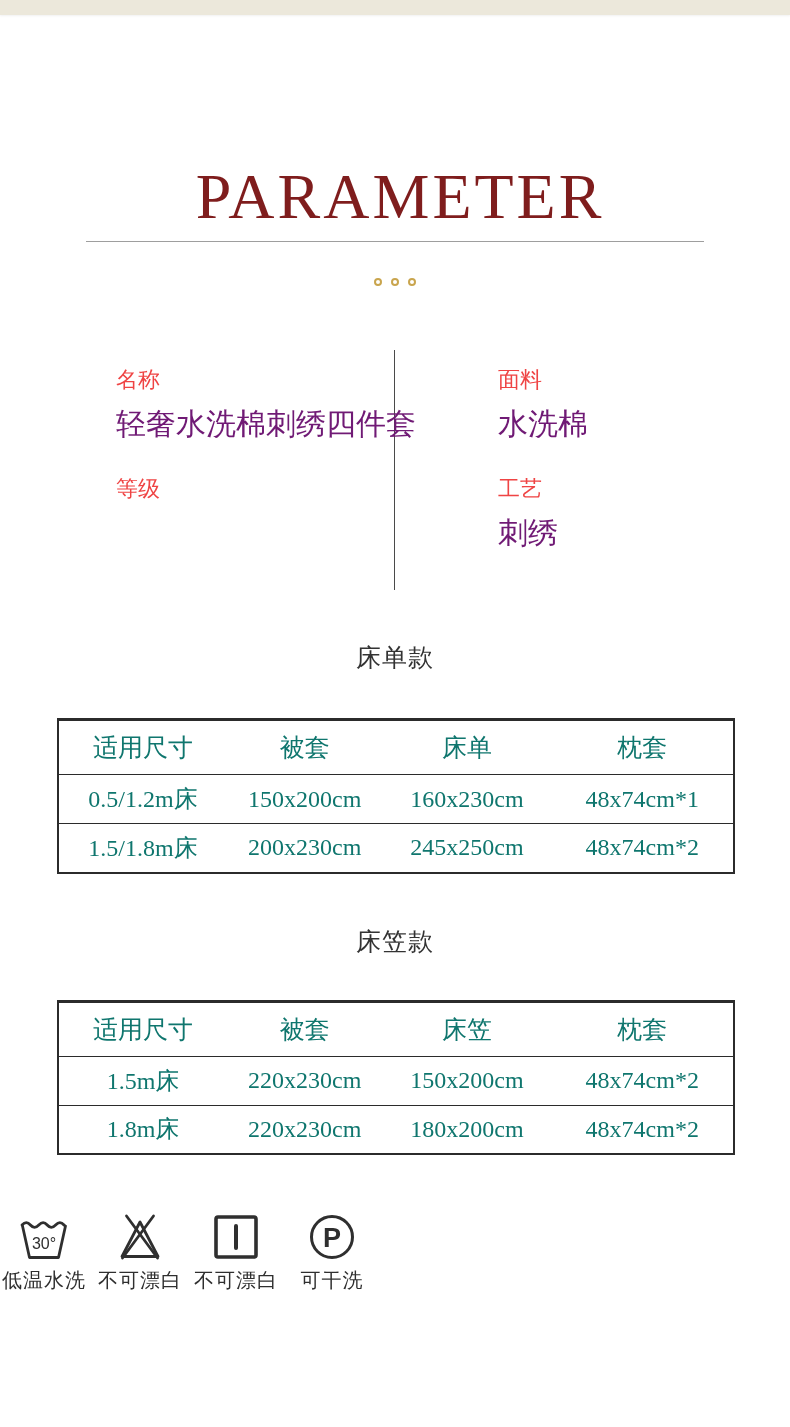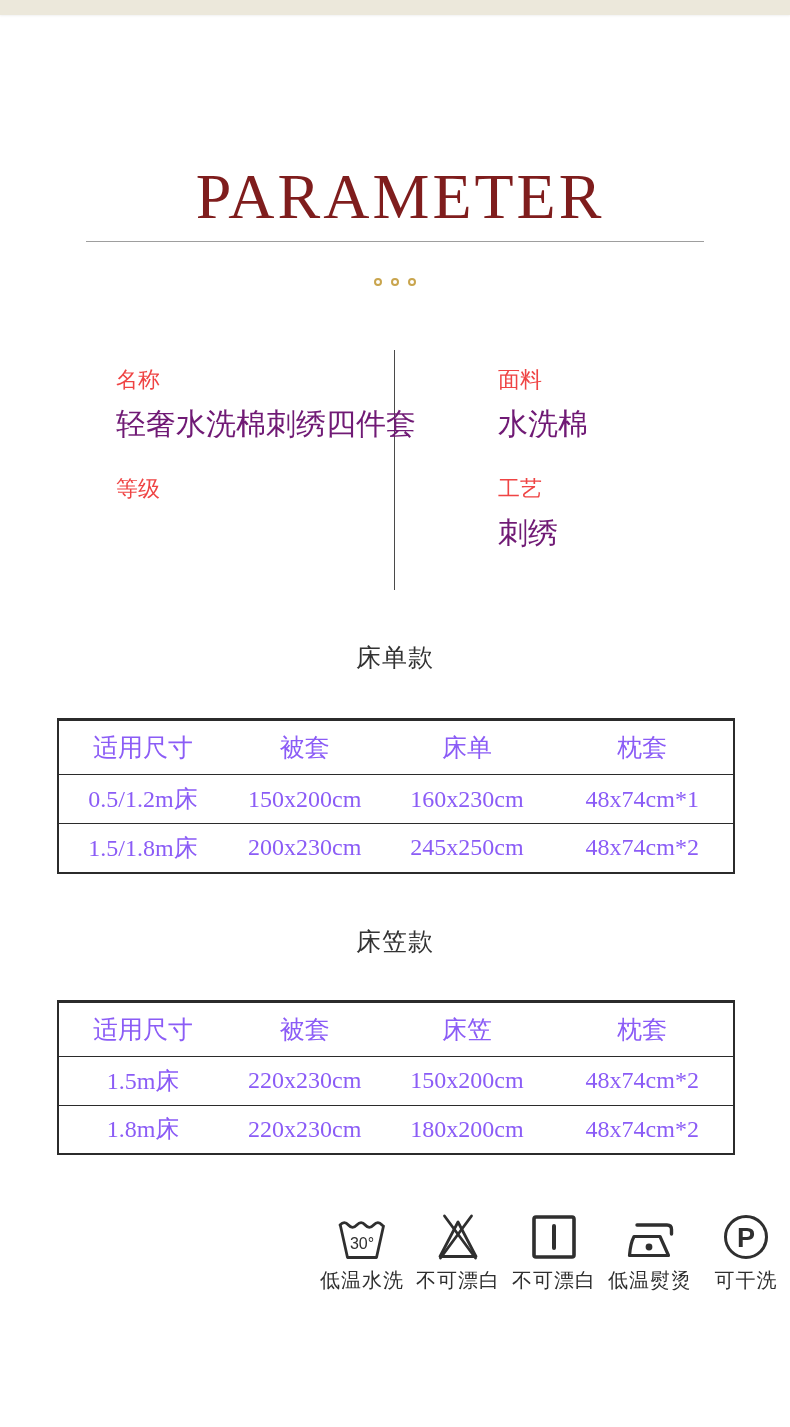--- a/index.html
+++ b/index.html
@@ -34,25 +34,25 @@
 
   .section-title { margin-top:54px; text-align:center; font-size:25px; line-height:28px; color:#333; letter-spacing:1px; }
   .section-title.second { }
 
   table.spec-table {
     width:678px; margin-left:57px; margin-top:46px;
     border-collapse:collapse; table-layout:fixed; text-align:center;
   }
   table.spec-table.second { margin-top:44px; }
   table.spec-table { border:2px solid #2b2b2b; border-top-width:3px; }
-  table.spec-table td { border-top:1px solid #2b2b2b; font-size:24px; color:#8b5cf6; height:49px; }
+  table.spec-table td { border-top:1px solid #2b2b2b; font-size:24px; color:#0f766e; height:49px; }
   table.spec-table tr.head td { border-top:none; font-size:25px; height:55px; }
   td.c1 { width:25%; } td.c2 { width:23%; } td.c3 { width:25%; } td.c4 { width:27%; }
 
-  .care-row { margin-top:58px; display:flex; justify-content:flex-end; gap:8px; }
+  .care-row { margin-top:58px; display:flex; justify-content:flex-start; gap:8px; }
   .care-item { width:88px; text-align:center; }
   .care-icon { height:48px; display:flex; align-items:flex-end; justify-content:center; }
   .care-icon svg { display:block; }
   .care-label {
     margin-top:7px; font-size:20px; line-height:24px; color:#2f2f2f;
     font-family:"Liberation Sans", sans-serif; letter-spacing:1px; white-space:nowrap;
   }
   .icon-stroke { fill:none; stroke:#2f2f2f; stroke-width:2.8; stroke-linecap:round; stroke-linejoin:round; }
   .icon-text { fill:#2f2f2f; font-family:"Liberation Sans", sans-serif; }
 </style>
@@ -171,30 +171,20 @@
   <div class="care-item">
     <div class="care-icon">
       <svg width="48" height="48" viewBox="0 0 48 48">
         <rect class="icon-stroke" x="4" y="4" width="40" height="40" rx="2" style="stroke-width:3.6"></rect>
         <path class="icon-stroke" d="M24 13 L24 35" style="stroke-width:4"></path>
       </svg>
     </div>
     <div class="care-label">不可漂白</div>
   </div>
 
-  <div class="care-item">
-    <div class="care-icon">
-      <svg width="50" height="44" viewBox="0 0 50 44">
-        <path class="icon-stroke" d="M12 8 L42 8 Q46.5 8 46.5 12.5 L46.5 17" style="stroke-width:3.4"></path>
-        <path class="icon-stroke" d="M9 19.5 L35 19.5 L43.5 38.5 L4.5 38.5 Q5.5 26 9 19.5 Z" style="stroke-width:3.2"></path>
-        <circle cx="24" cy="30" r="3.4" fill="#2f2f2f"></circle>
-      </svg>
-    </div>
-    <div class="care-label">低温熨烫</div>
-  </div>
 
   <div class="care-item">
     <div class="care-icon">
       <svg width="48" height="48" viewBox="0 0 48 48">
         <circle class="icon-stroke" cx="24" cy="24" r="20.5" style="stroke-width:3"></circle>
         <text class="icon-text" x="24" y="33.5" font-size="27" font-weight="600" text-anchor="middle">P</text>
       </svg>
     </div>
     <div class="care-label">可干洗</div>
   </div>

